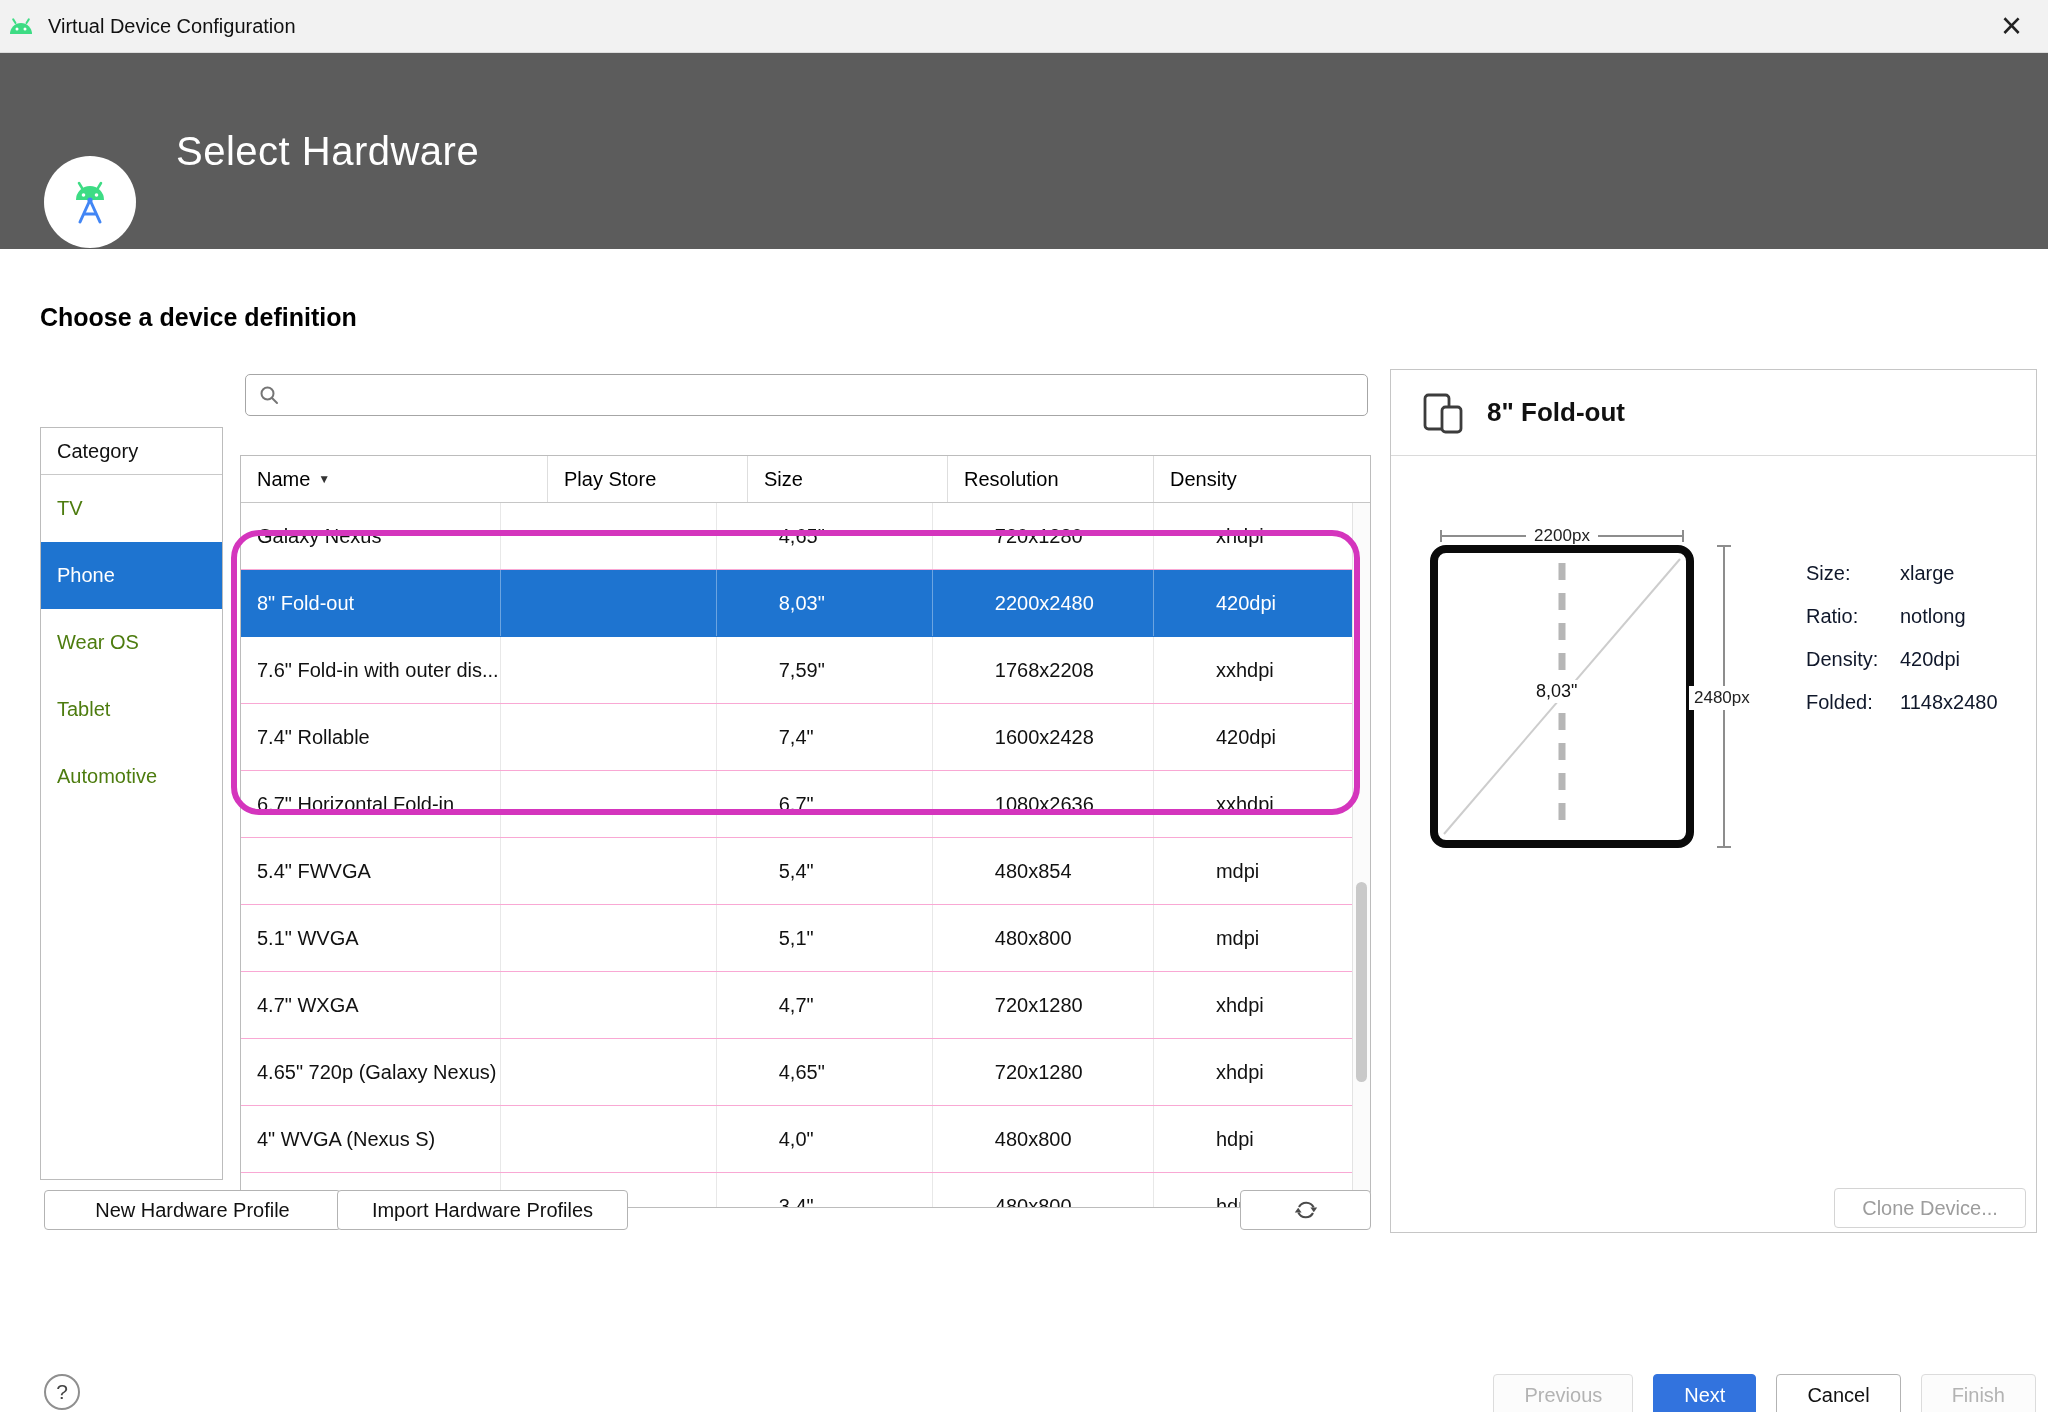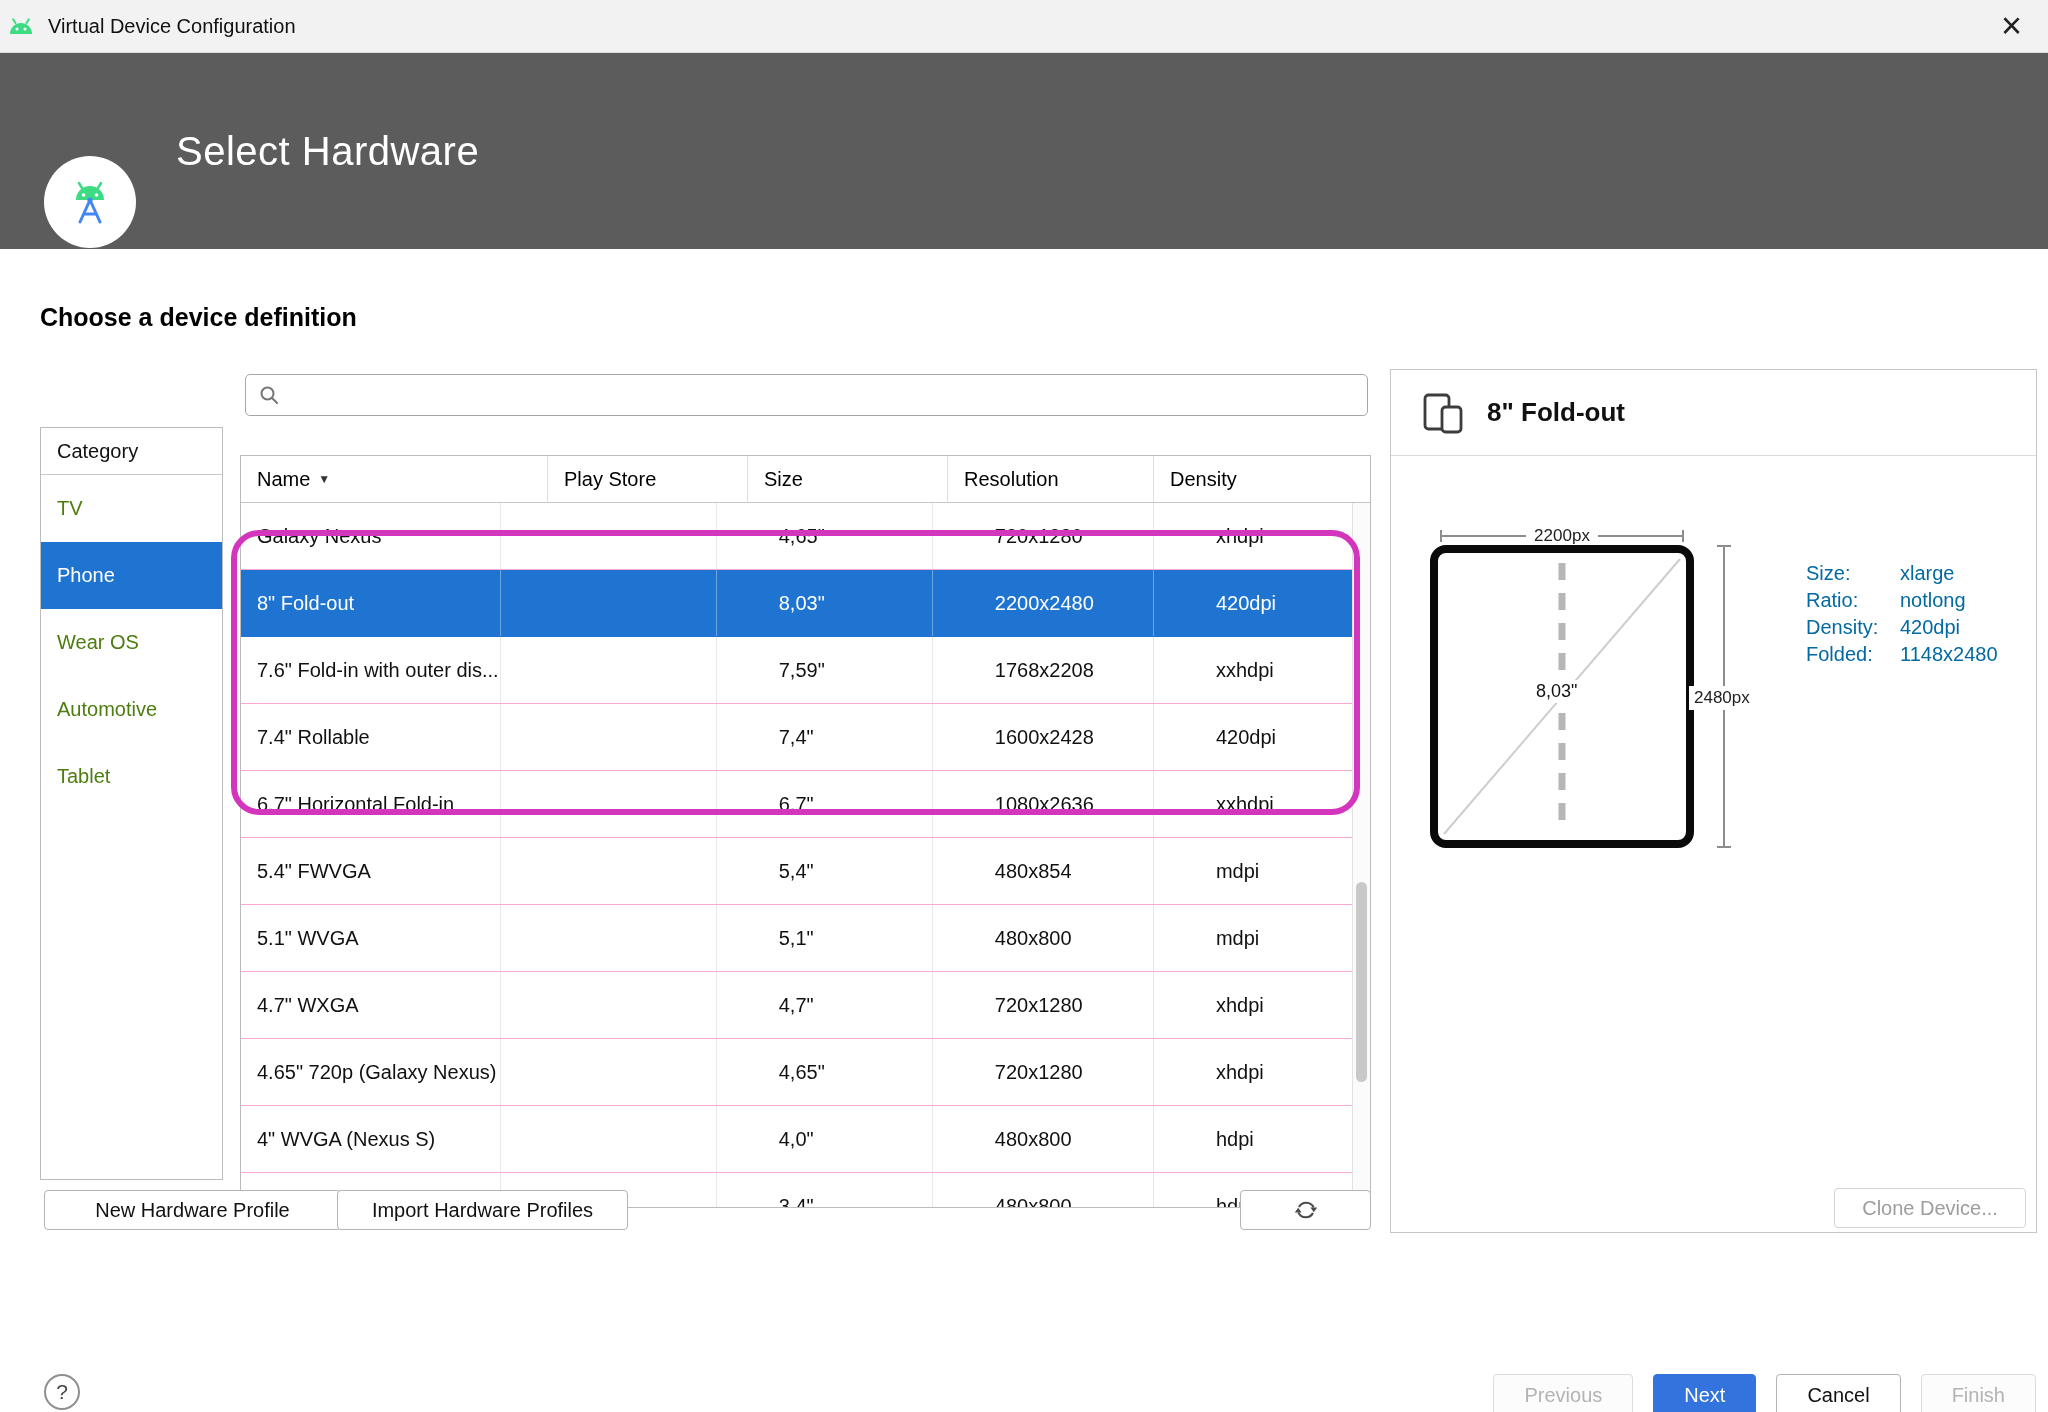--- a/index.html
+++ b/index.html
@@ -86,21 +86,21 @@
               font-size:18px;color:#111;z-index:2;}
   .dim-h{position:absolute;left:49px;top:158px;width:244px;height:16px;display:flex;align-items:center;}
   .dim-h .tick{width:2px;height:12px;background:#8d8d8d;}
   .dim-h .dline{flex:1;height:2px;background:#8d8d8d;}
   .dim-h .dlabel{padding:0 8px;font-size:17px;color:#222;}
   .dim-v-line{position:absolute;left:332px;top:175px;width:2px;height:303px;background:#8d8d8d;}
   .dim-v-tick{position:absolute;left:326px;width:14px;height:2px;background:#8d8d8d;}
   .dim-v-label{position:absolute;left:298px;top:316px;background:#fff;padding:2px 5px;
                font-size:17px;color:#222;z-index:2;}
   .specs{position:absolute;left:415px;top:192px;display:grid;grid-template-columns:94px auto;
-         row-gap:4px;font-size:20px;color:#0369a1;}
+         row-gap:20px;font-size:20px;color:#0f172a;}
   .clone-btn{position:absolute;right:10px;top:818px;width:192px;height:40px;font-size:20px;
              color:#9d9d9d;background:#fff;border:1px solid #d4d4d4;border-radius:4px;font-family:inherit;}
 
   
   .help-btn{position:absolute;left:44px;top:1374px;width:36px;height:36px;border-radius:50%;
             border:2px solid #8f8f8f;background:#fff;color:#444;font-size:21px;
             display:flex;align-items:center;justify-content:center;box-sizing:border-box;font-family:inherit;}
   .footer-buttons{position:absolute;right:12px;top:1374px;display:flex;gap:20px;}
   .footer-buttons .btn{height:42px;padding:0 30px;border-radius:4px;}
   .btn.primary{background:var(--primary,#3273de);border-color:var(--primary,#3273de);color:#fff;}
@@ -153,22 +153,22 @@
     </span>
     <input class="search-input" type="text" placeholder="" style="">
   </div>
 
   <div class="category-panel">
     <div class="cat-header">Category</div>
     <div>
         <div class="cat-item">TV</div>
         <div class="cat-item selected">Phone</div>
         <div class="cat-item">Wear OS</div>
+        <div class="cat-item">Tablet</div>
         <div class="cat-item">Automotive</div>
-        <div class="cat-item">Tablet</div>
       </div>
   </div>
 
   <div class="table-panel">
     <div class="thead">
       <div class="hcell c0">
         <span>Name</span>
         <span class="sort-icon">▼</span>
       </div>
       <div class="hcell c1">

